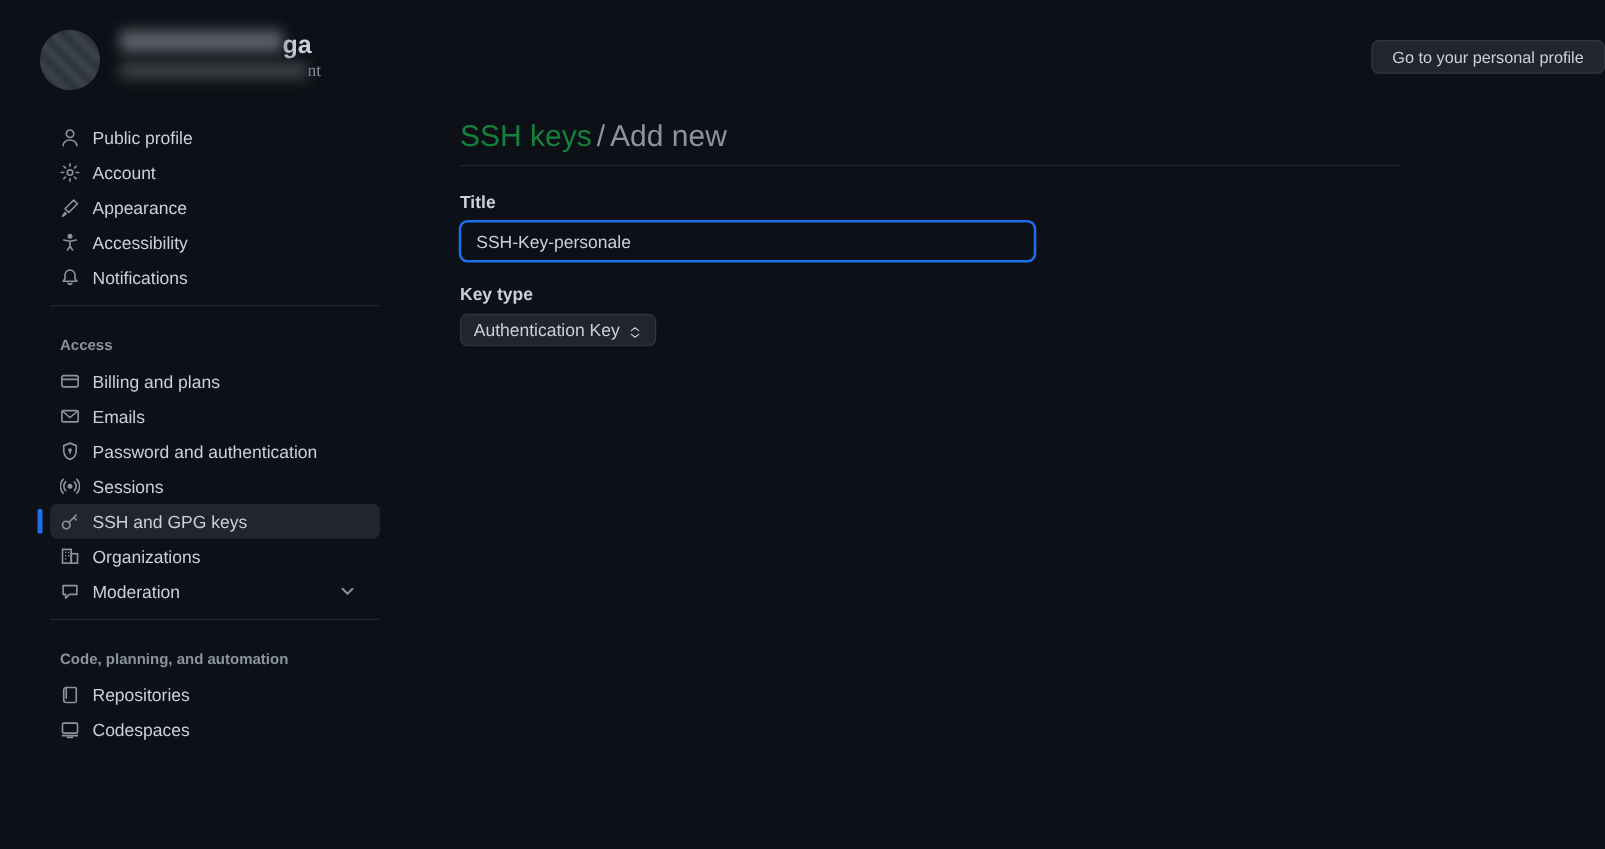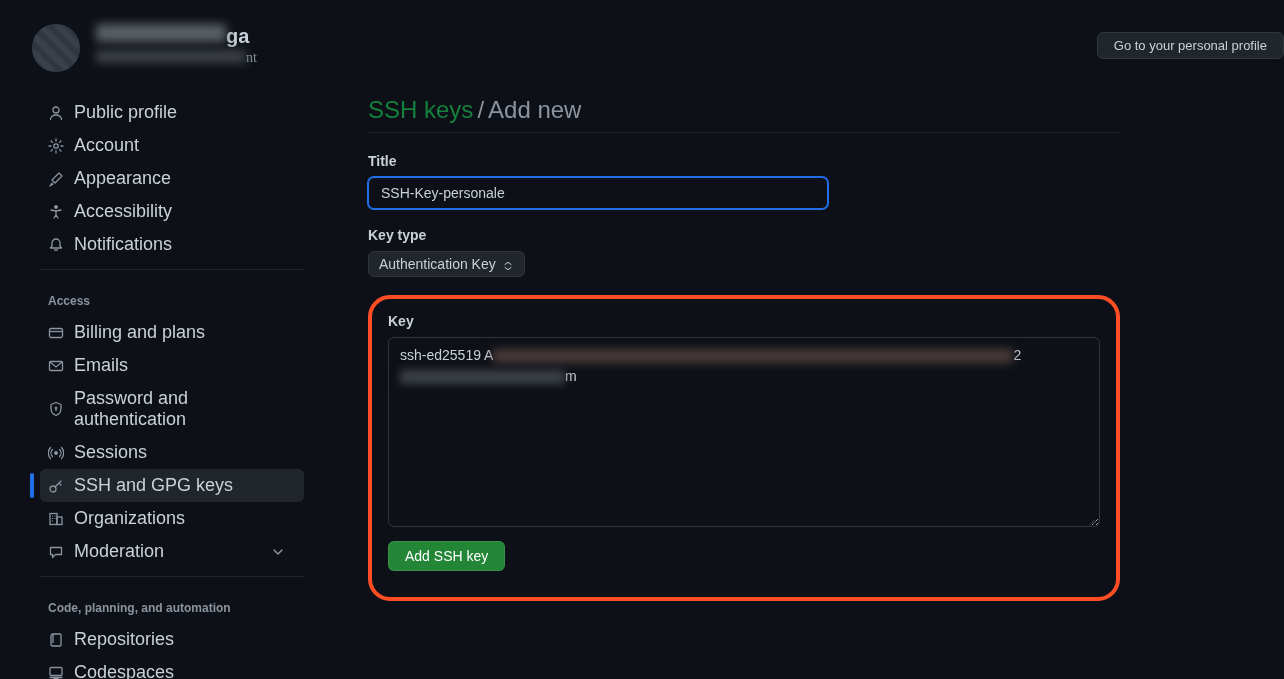--- a/index.html
+++ b/index.html
@@ -14,21 +14,21 @@
   .user-sub{font-size:14px;color:#8b949e;margin-top:2px;font-family:Liberation Serif, serif;}
   .blur-strip{display:inline-block;filter:blur(5px);background:#5a5f66;color:transparent;border-radius:2px;}
   .profile-btn{position:absolute;right:0;top:8px;background:#21262d;border:1px solid #30363d;border-radius:6px;padding:5px 16px;color:#c9d1d9;font-size:13px;font-weight:500;}
 
   
   .body{display:flex;padding:24px 0 0 0;}
   .sidebar{width:320px;flex:0 0 320px;padding:0 16px 0 40px;}
   .main{flex:1;padding:0 0 0 48px;max-width:800px;}
   .nav-header{font-size:12px;font-weight:600;color:#8b949e;padding:16px 8px 8px 8px;}
   .nav-divider{border-top:1px solid #21262d;margin:8px 0;}
-  .nav-item{display:flex;align-items:center;padding:6px 8px;border-radius:6px;color:#c9d1d9;font-size:18px;position:relative;cursor:pointer;}
+  .nav-item{display:flex;align-items:center;padding:6px 8px;border-radius:6px;color:#c9d1d9;font-size:14px;position:relative;cursor:pointer;}
   .nav-item.active{background:#21262d;}
   .nav-item.active::before{content:"";position:absolute;left:-10px;top:4px;bottom:4px;width:4px;background:#1f6feb;border-radius:2px;}
   .nav-item .icon{width:16px;height:16px;margin-right:10px;flex:0 0 auto;fill:#8b949e;stroke:#8b949e;}
   .nav-item .chev{margin-left:auto;}
 
   
   h1{margin:0 0 8px 0;font-size:24px;font-weight:400;color:#8b949e;}
   h1 a{color:#15803d;}
   h1 .sep{color:#8b949e;margin:0 4px;}
   .hr{border-top:1px solid #21262d;margin:8px 0 20px 0;}
@@ -250,28 +250,16 @@
       <div class="form-group">
         <label class="form-label">Key type</label>
         <div class="select-wrap">
           <span>Authentication Key</span>
           <svg viewBox="0 0 16 16">
               <use href="#i-select"></use>
             </svg>
         </div>
       </div>
 
-      <div class="key-section">
-        <label class="form-label">Key</label>
-        <div class="textarea-inner">
-          <div class="textarea"></div>
-          <div class="fake-text">
-            <span>ssh-ed25519 A</span><span class="bl" style="width:520px;"></span><span>2</span><br>
-            <span class="bl" style="width:165px;background:#3d4248;"></span><span>m</span>
-          </div>
-          <div class="resize-handle"></div>
-        </div>
-        <button class="btn-primary">Add SSH key</button>
-      </div>
 
     </div>
   </div>
 </div>
 
 </body></html>

